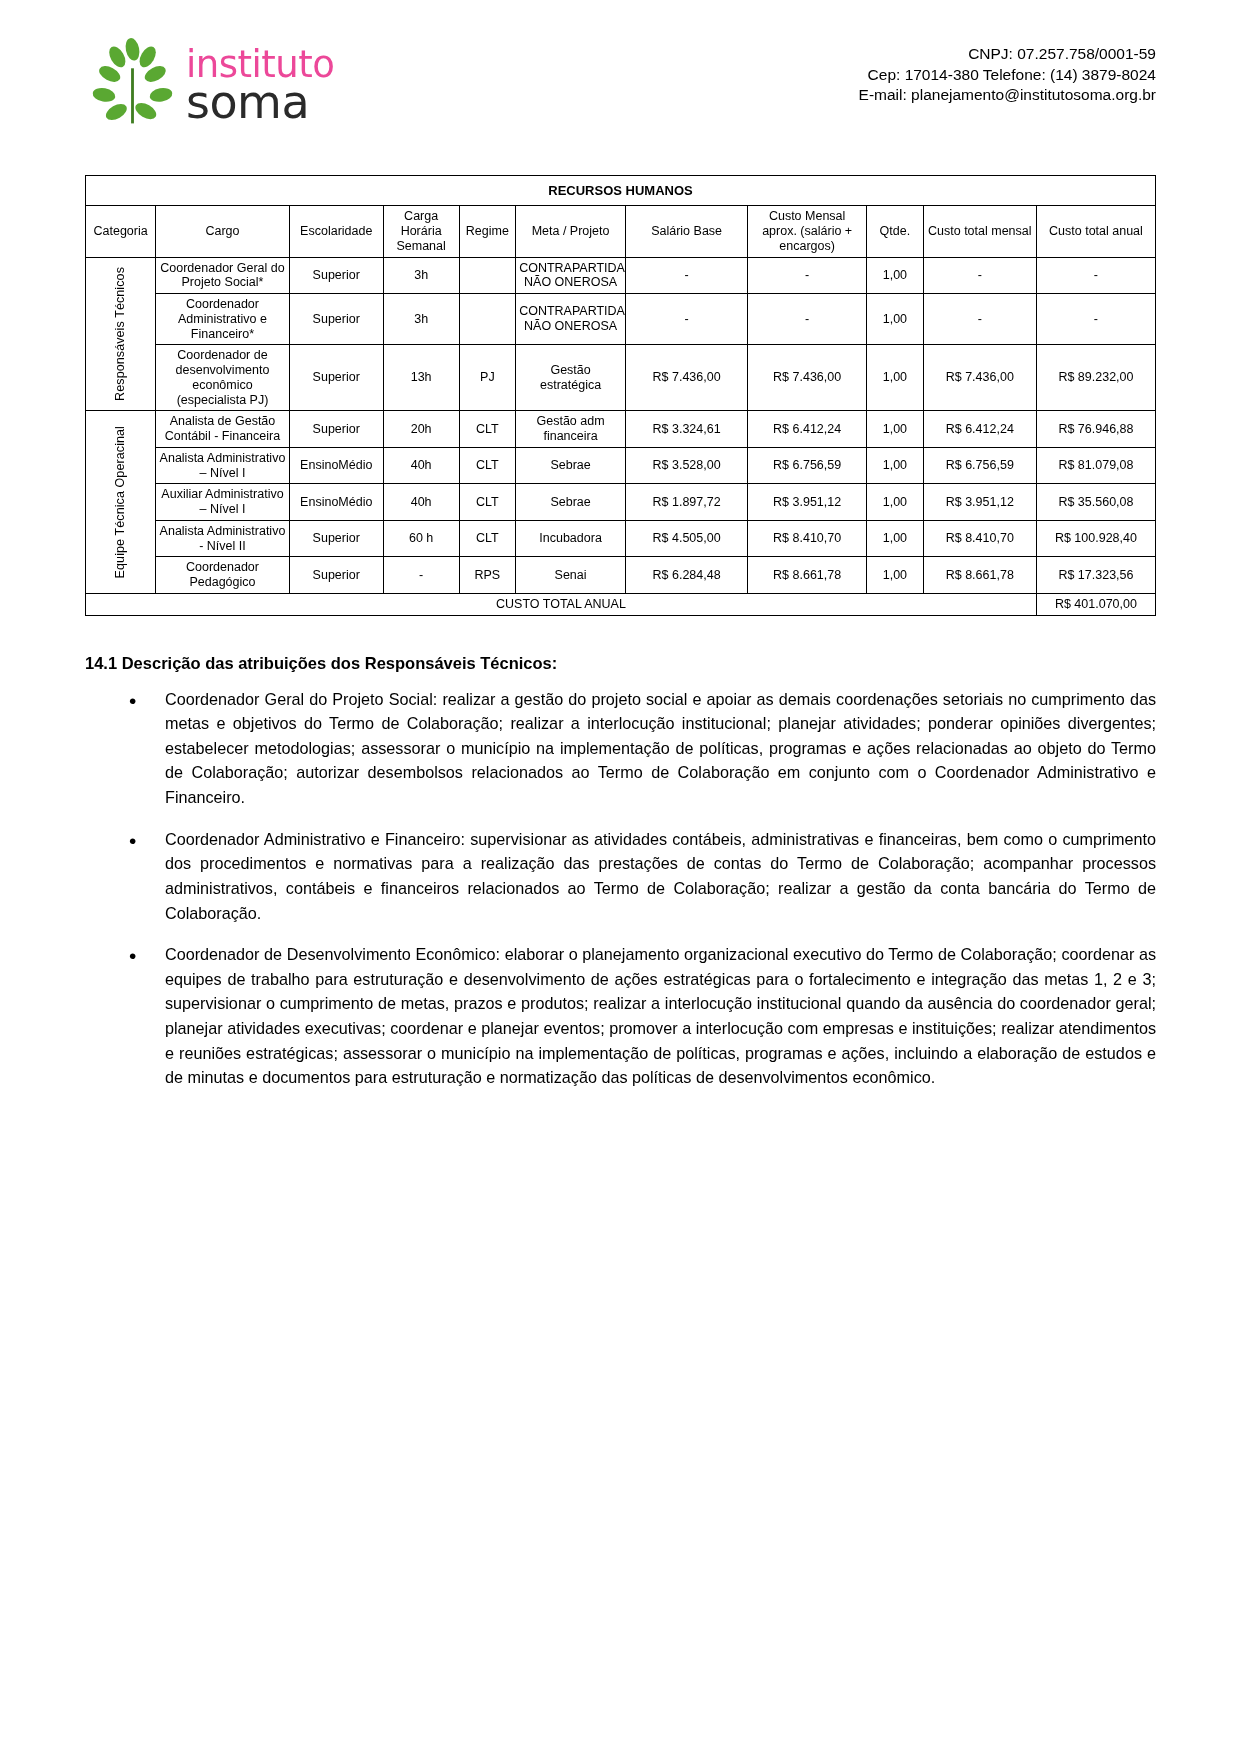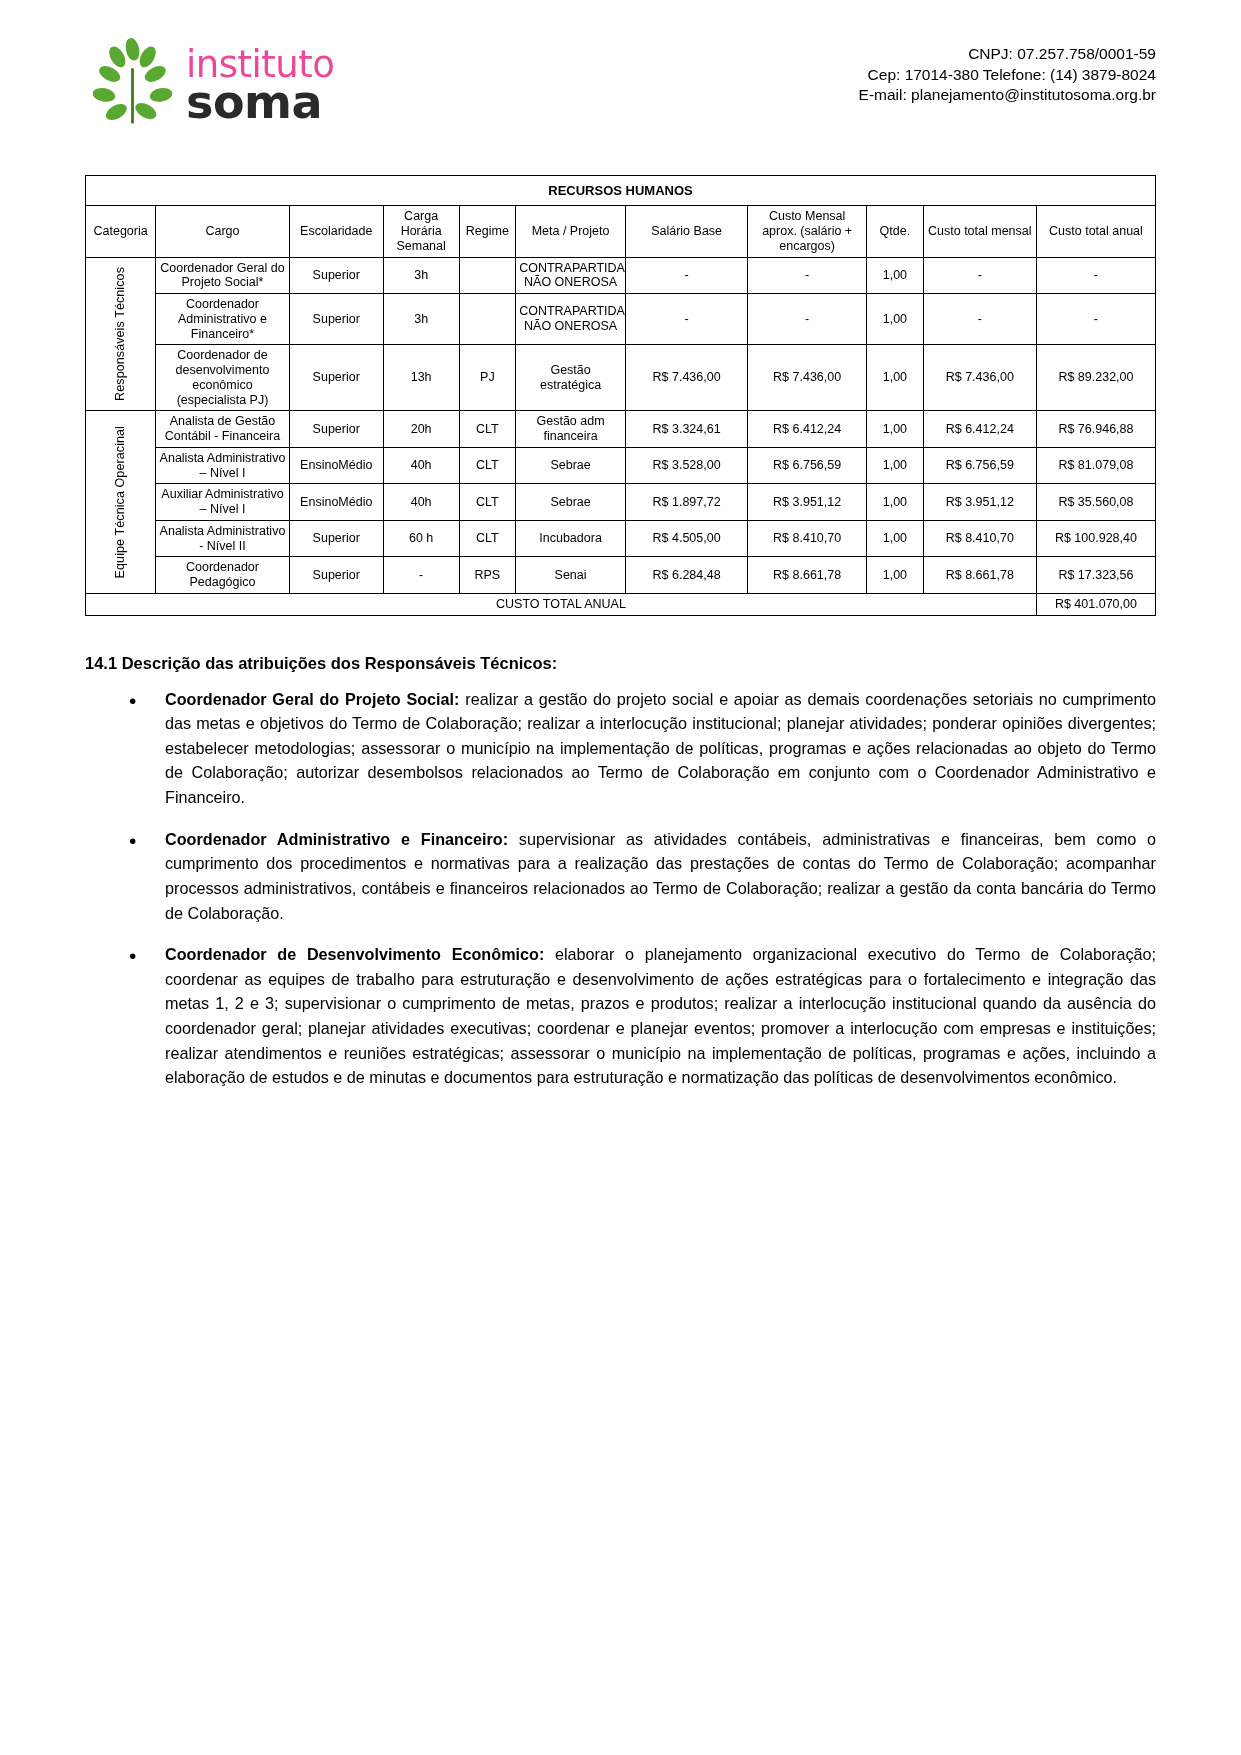--- a/index.html
+++ b/index.html
@@ -49,21 +49,21 @@
     letter-spacing: -0.5px;
     color: #ec4899;
     font-family: "DejaVu Sans", sans-serif;
     font-weight: 400;
   }
   .logo-text .l2 {
     font-size: 46px;
     letter-spacing: -0.5px;
     color: #2a2a2a;
     font-family: "DejaVu Sans", sans-serif;
-    font-weight: 700;
+    font-weight: 400;
   }
   .org-info {
     text-align: right;
     font-size: 15.5px;
     line-height: 1.33;
     padding-top: 8px;
     color: #000;
   }
 
   
@@ -129,21 +129,21 @@
     padding-left: 46px;
   }
   ul.attrs > li::before {
     content: "\2022";
     position: absolute;
     left: 10px;
     top: -2px;
     font-size: 21px;
   }
   .lead {
-    font-weight: bold;
+    font-weight: normal;
   }
   h2.section-last {
     margin-top: 32px;
     margin-bottom: 0;
   }
 </style>
 </head>
 <body>
 
 <div class="page">

